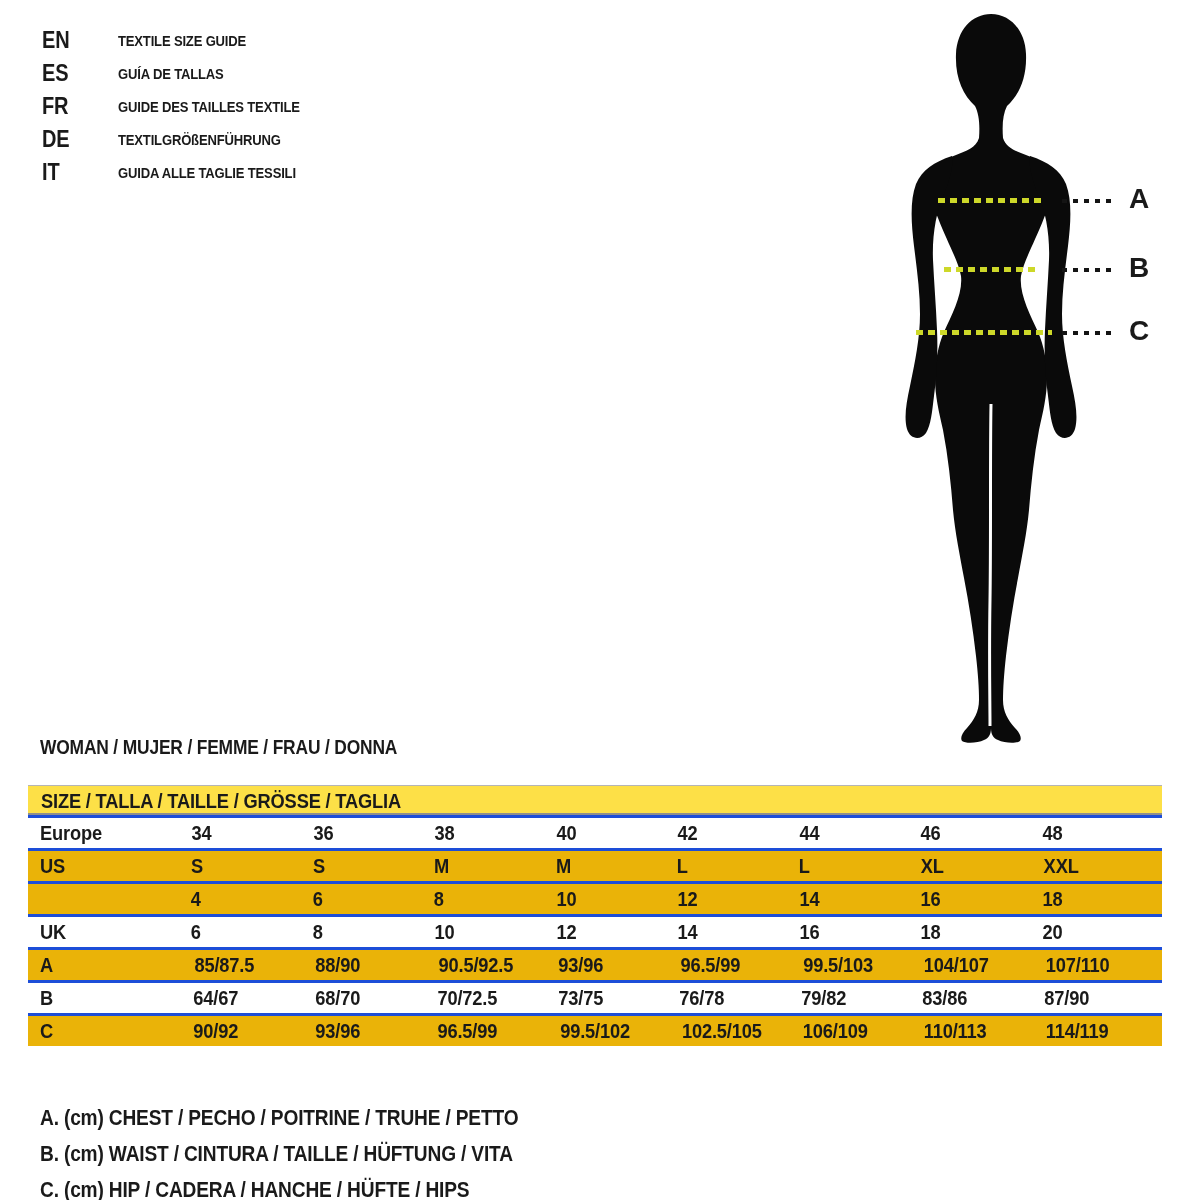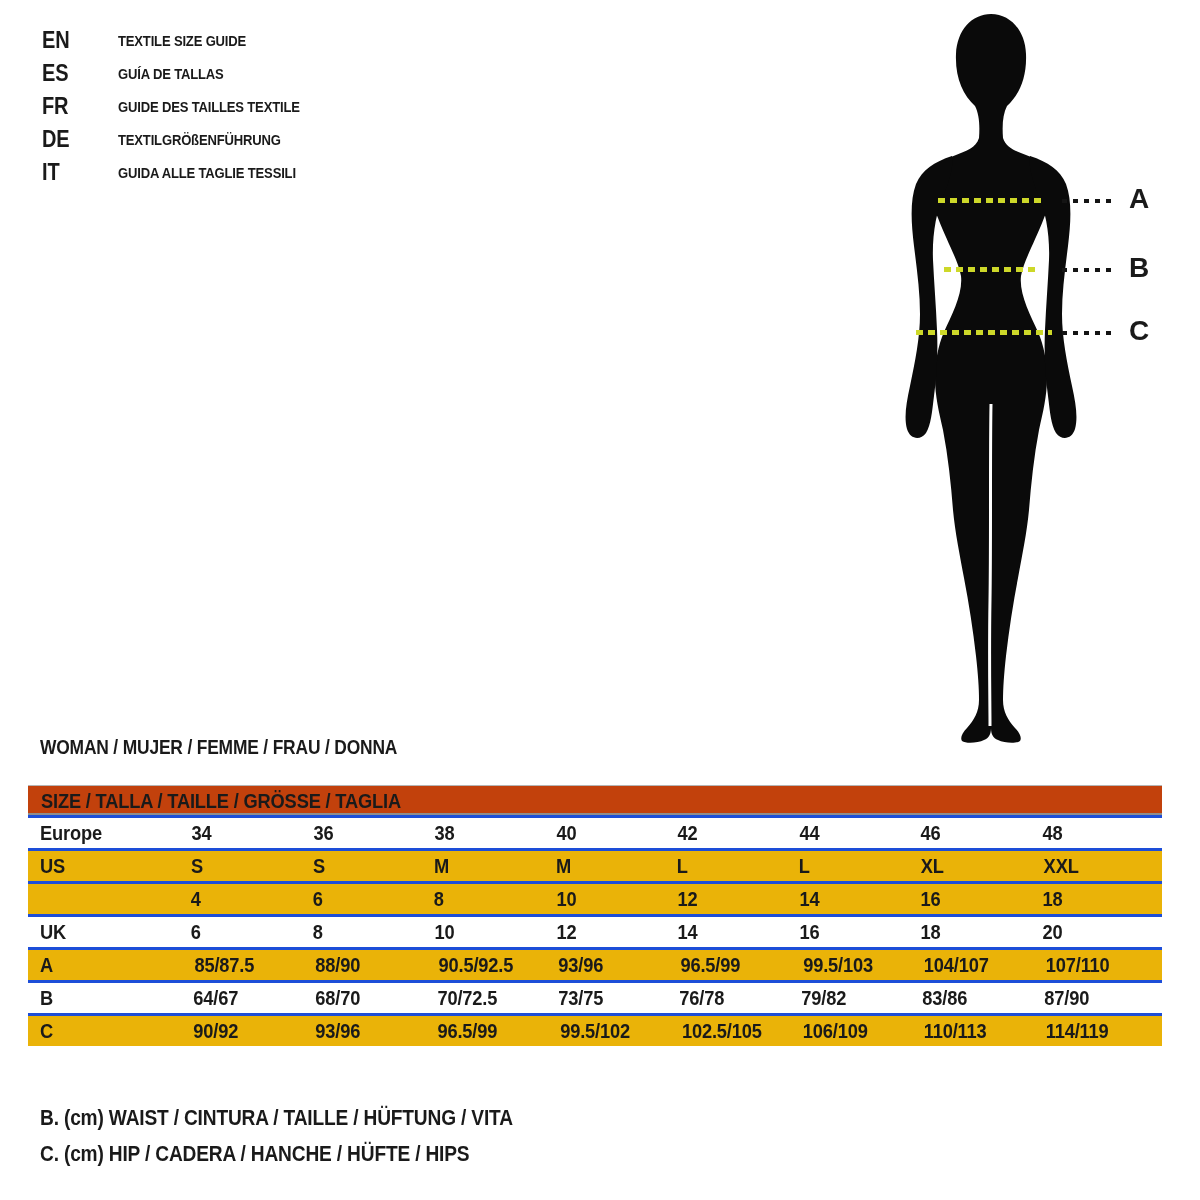--- a/index.html
+++ b/index.html
@@ -25,21 +25,21 @@
   .dash.y{background:repeating-linear-gradient(90deg,#cdd829 0 7px,rgba(0,0,0,0) 7px 12px);}
   .dash.k{height:4px;top:1px;background:repeating-linear-gradient(90deg,#141414 0 5px,rgba(0,0,0,0) 5px 11px);}
   .mlabel{position:absolute;left:272px;top:-15px;width:34px;text-align:center;font-size:28px;font-weight:700;}
 
   
   .gender{position:absolute;left:40px;top:736px;font-size:20px;font-weight:700;text-align:center;}
 
   
   .table{position:absolute;left:28px;top:785px;width:1134px;}
   .t-header{
-    height:30px;line-height:30px;background:#c2410c;
+    height:30px;line-height:30px;background:#fde047;
     border-bottom:2px solid #8e8e8e;border-top:1px solid #b5b5b5;
     padding-left:13px;font-size:21px;font-weight:700;box-sizing:border-box;
   }
   .t-row{display:flex;height:33px;align-items:center;box-sizing:border-box;border-top:3px solid #1d4ed8;}
   .t-row.shaded{background:#eab308;}
   .t-label{width:162px;padding-left:12px;font-size:21px;font-weight:700;box-sizing:border-box;}
   .t-cell{flex:1;text-align:left;font-size:21px;font-weight:700;}
 
   
   .legend{position:absolute;left:40px;top:1100px;}
@@ -238,17 +238,18 @@
           <span class="t-cell"><span class="cx">99.5/102</span></span>
           <span class="t-cell"><span class="cx">102.5/105</span></span>
           <span class="t-cell"><span class="cx">106/109</span></span>
           <span class="t-cell"><span class="cx">110/113</span></span>
           <span class="t-cell"><span class="cx">114/119</span></span>
         </div>
       </div>
   </div>
 
   <div class="legend" id="legend">
+      <div class="legend-line"><span class="cx lft">A. (cm) CHEST / PECHO / POITRINE / TRUHE / PETTO</span></div>
       <div class="legend-line"><span class="cx lft">B. (cm) WAIST / CINTURA / TAILLE / HÜFTUNG / VITA</span></div>
       <div class="legend-line"><span class="cx lft">C. (cm) HIP / CADERA / HANCHE / HÜFTE / HIPS</span></div>
     </div>
 
 </div>
 
 </body></html>

